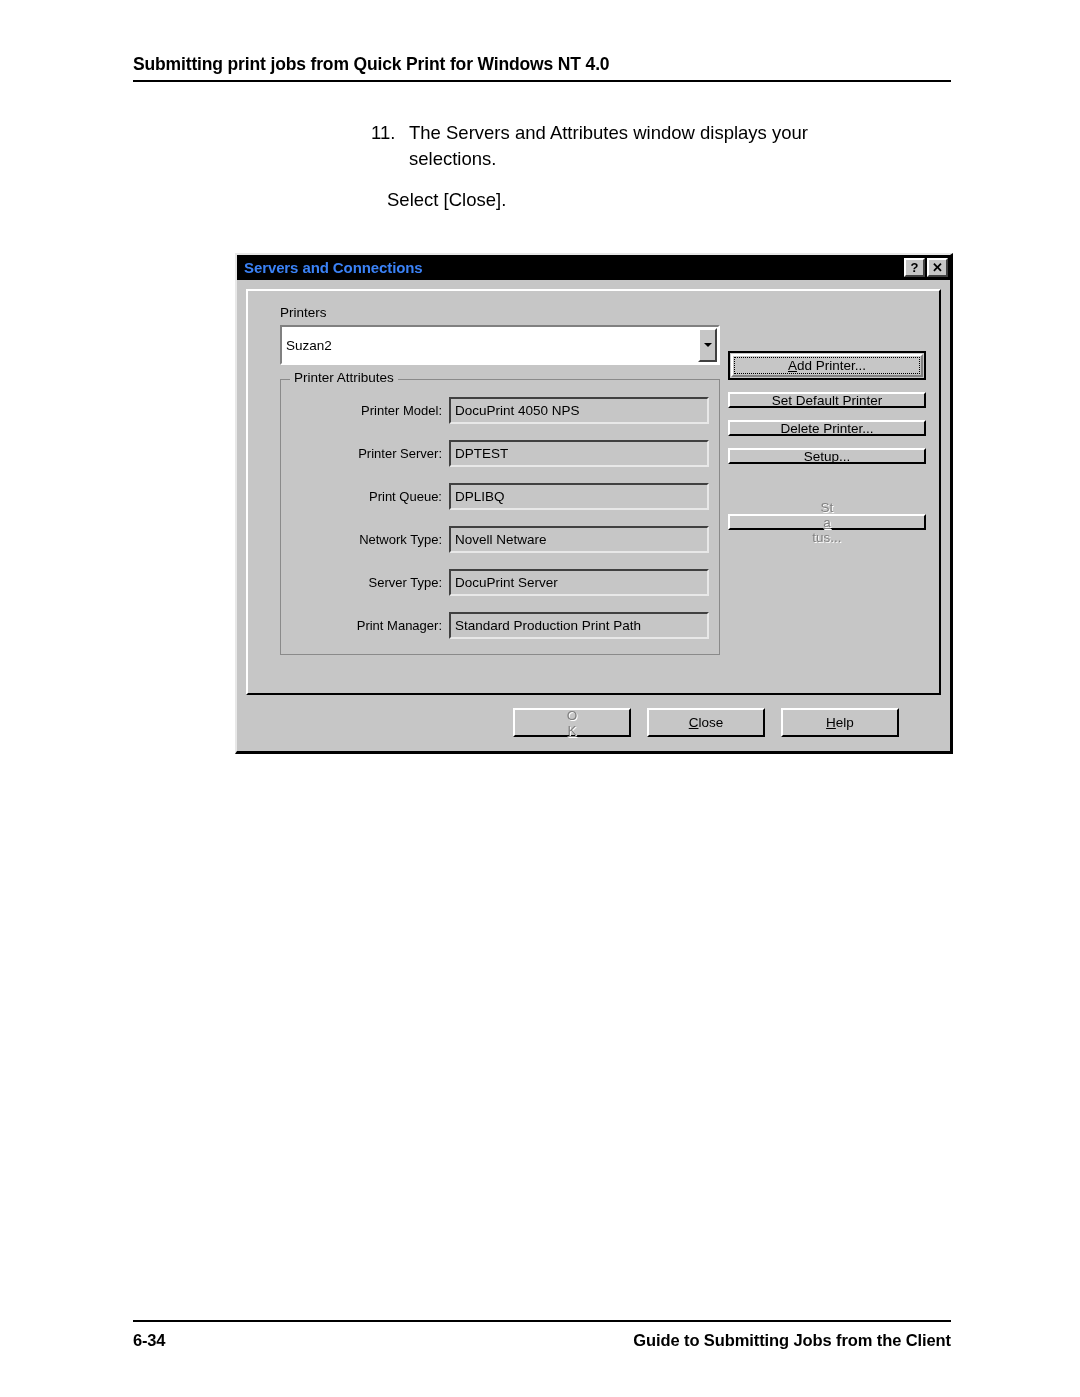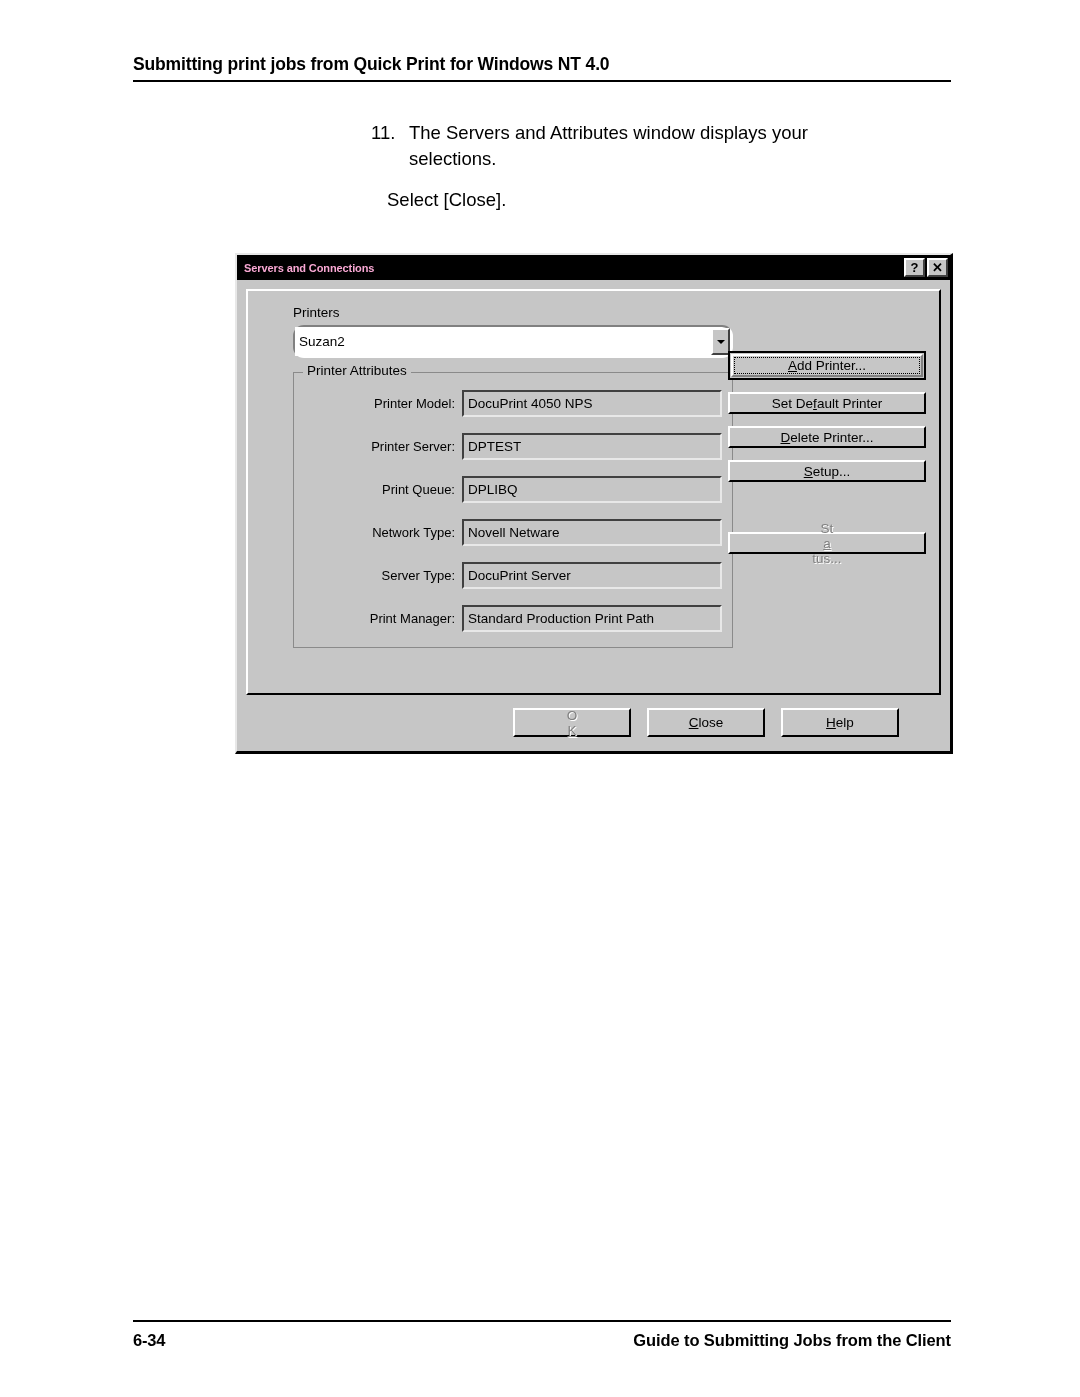--- a/index.html
+++ b/index.html
@@ -99,22 +99,22 @@
   .titlebar {
     height: 25px;
     background: #000000;
     display: flex;
     align-items: center;
     justify-content: space-between;
     padding: 0 2px 0 7px;
     box-sizing: border-box;
   }
   .titlebar-text {
-    color: #f9a8d4;
-    font-size: 11px;
+    color: #3b82f6;
+    font-size: 15px;
     font-weight: bold;
     letter-spacing: -0.1px;
     white-space: nowrap;
   }
   .titlebar-buttons {
     display: flex;
     gap: 2px;
   }
   .tb-btn {
     width: 21px;
@@ -146,48 +146,47 @@
     border-right: 2px solid #000000;
     border-bottom: 2px solid #000000;
     padding: 14px 14px 16px 14px;
     position: relative;
     box-sizing: border-box;
     height: 406px;
   }
 
   .left-col {
     position: absolute;
-    left: 45px;
+    left: 32px;
     top: 14px;
     width: 440px;
   }
   .right-col {
     position: absolute;
     left: 480px;
     top: 60px;
     width: 198px;
   }
 
   .field-label-printers {
     font-size: 13.5px;
     margin-bottom: 5px;
   }
 
   
   .combo {
     display: flex;
-    height: 33px;
+    height: 40px;
     background: #ffffff;
     border-top: 2px solid #808080;
     border-left: 2px solid #808080;
     border-right: 2px solid #ffffff;
     border-bottom: 2px solid #ffffff;
     box-sizing: border-box;
     align-items: stretch;
-    border-radius: 11px;
   }
   .combo-value {
     flex: 1 1 auto;
     display: flex;
     align-items: center;
     padding-left: 4px;
     font-size: 13.5px;
     background: #ffffff;
   }
   .combo-arrow-btn {
@@ -260,21 +259,21 @@
     font-size: 13.5px;
     white-space: nowrap;
     overflow: hidden;
   }
 
   
   .btn {
     display: flex;
     align-items: center;
     justify-content: center;
-    height: 22px;
+    height: 16px;
     background: #c6c6c6;
     border-top: 2px solid #ffffff;
     border-left: 2px solid #ffffff;
     border-right: 2px solid #000000;
     border-bottom: 2px solid #000000;
     box-sizing: border-box;
     font-size: 13.5px;
     font-family: "Liberation Sans", sans-serif;
     color: #000000;
     white-space: nowrap;

